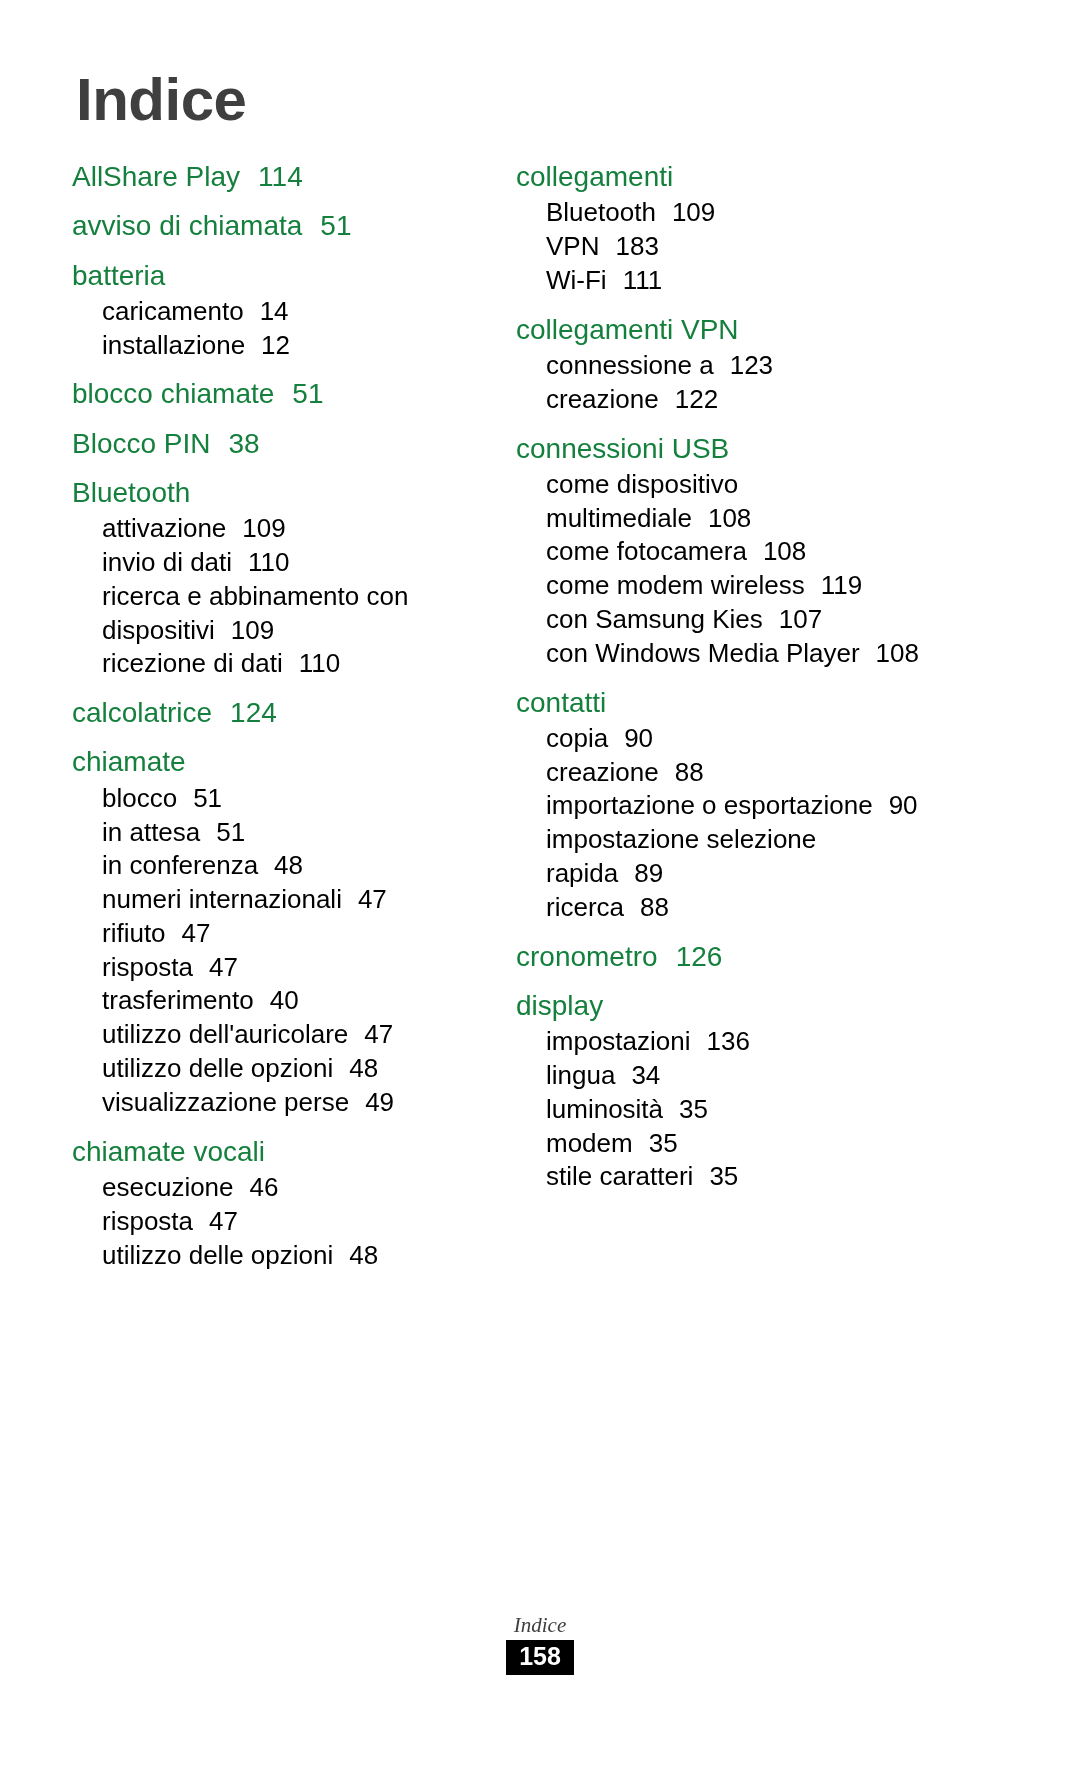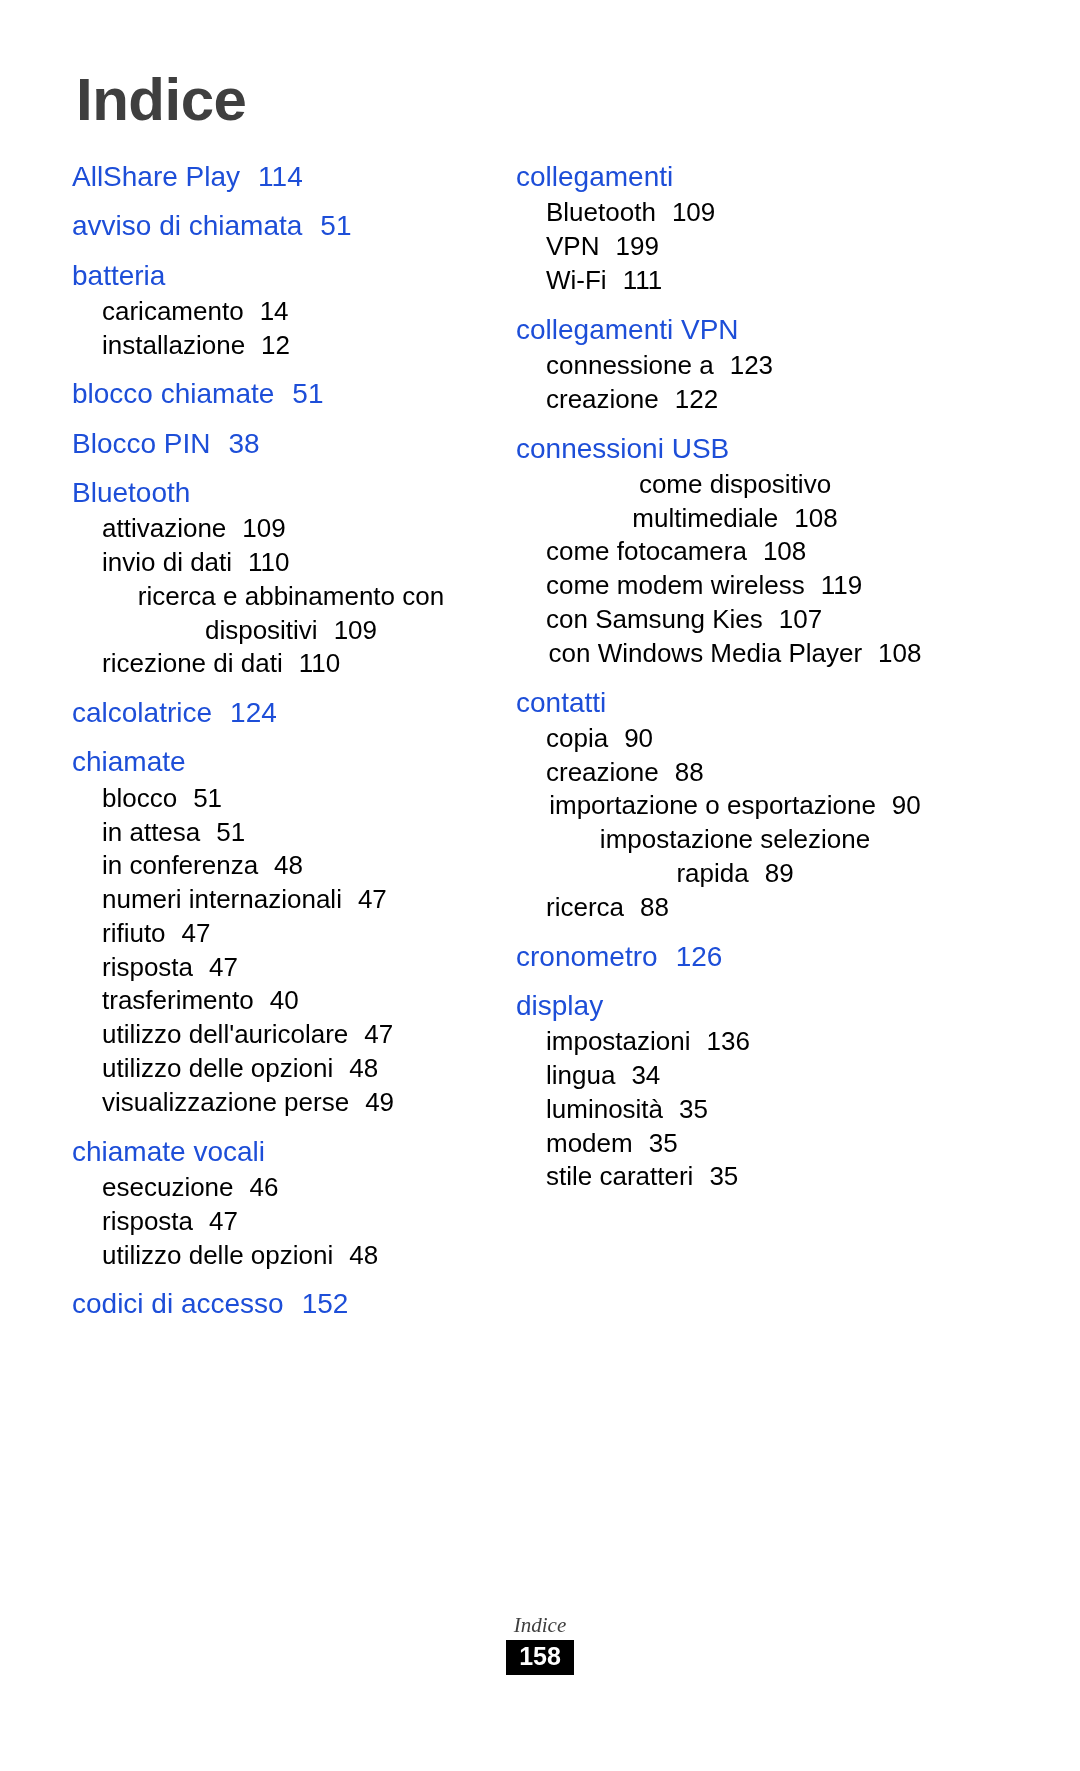--- a/index.html
+++ b/index.html
@@ -38,21 +38,21 @@
   }
   .column {
     width: 408px;
     flex: 0 0 408px;
   }
   
   .entry-group {
     margin-bottom: 2px;
   }
   .entry-head {
-    color: #1d4ed8;
+    color: #15803d;
     font-size: 28px;
     line-height: 1.26;
     white-space: nowrap;
     margin-top: 14px;
   }
   .entry-group:first-child > .entry-head {
     margin-top: 0;
   }
   .entry-head .num {
     margin-left: 18px;
@@ -63,21 +63,20 @@
   .subentry {
     color: #000000;
     font-size: 26px;
     line-height: 1.3;
     margin-left: 30px;
     white-space: nowrap;
   }
   .subentry.wrap {
     white-space: normal;
     text-indent: 0;
-    text-align: center;
   }
   .subentry .num {
     margin-left: 16px;
   }
   .sublist {
     margin-top: 2px;
   }
   
   .footer {
     position: absolute;
@@ -160,30 +159,27 @@
           </div>
         </div>
         <div class="entry-group">
           <div class="entry-head"><span>chiamate vocali</span></div>
           <div class="sublist">
             <div class="subentry"><span>esecuzione</span><span class="num">46</span></div>
             <div class="subentry"><span>risposta</span><span class="num">47</span></div>
             <div class="subentry"><span>utilizzo delle opzioni</span><span class="num">48</span></div>
           </div>
         </div>
-        <div class="entry-group">
-          <div class="entry-head"><span>codici di accesso</span><span class="num">152</span></div>
-        </div>
       </div>
     <div class="column">
         <div class="entry-group">
           <div class="entry-head"><span>collegamenti</span></div>
           <div class="sublist">
             <div class="subentry"><span>Bluetooth</span><span class="num">109</span></div>
-            <div class="subentry"><span>VPN</span><span class="num">199</span></div>
+            <div class="subentry"><span>VPN</span><span class="num">183</span></div>
             <div class="subentry"><span>Wi-Fi</span><span class="num">111</span></div>
           </div>
         </div>
         <div class="entry-group">
           <div class="entry-head"><span>collegamenti VPN</span></div>
           <div class="sublist">
             <div class="subentry"><span>connessione a</span><span class="num">123</span></div>
             <div class="subentry"><span>creazione</span><span class="num">122</span></div>
           </div>
         </div>

